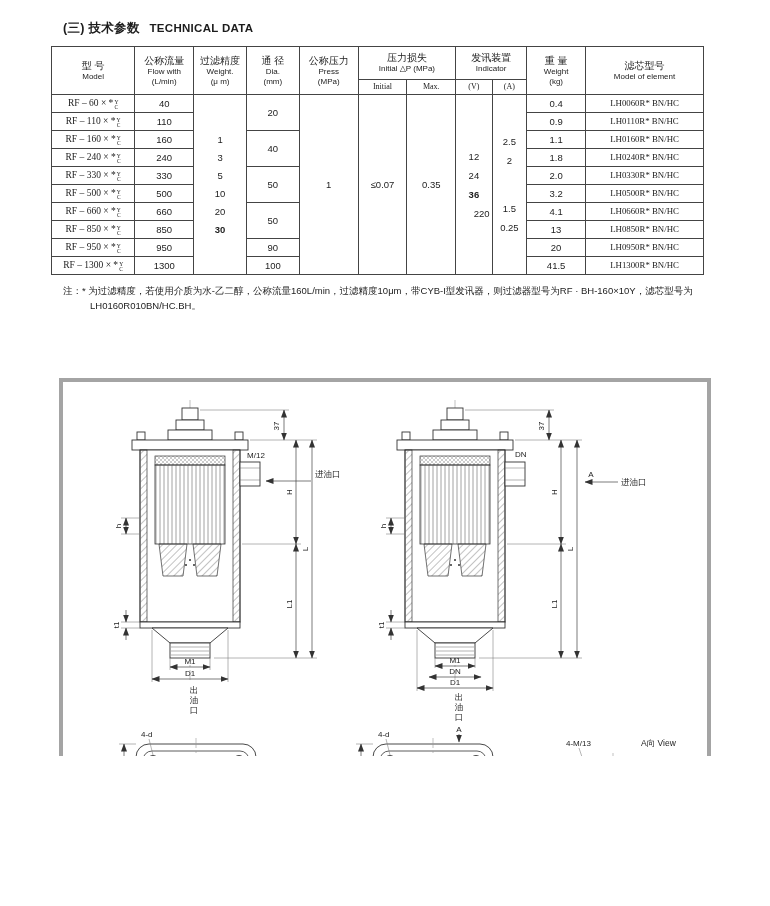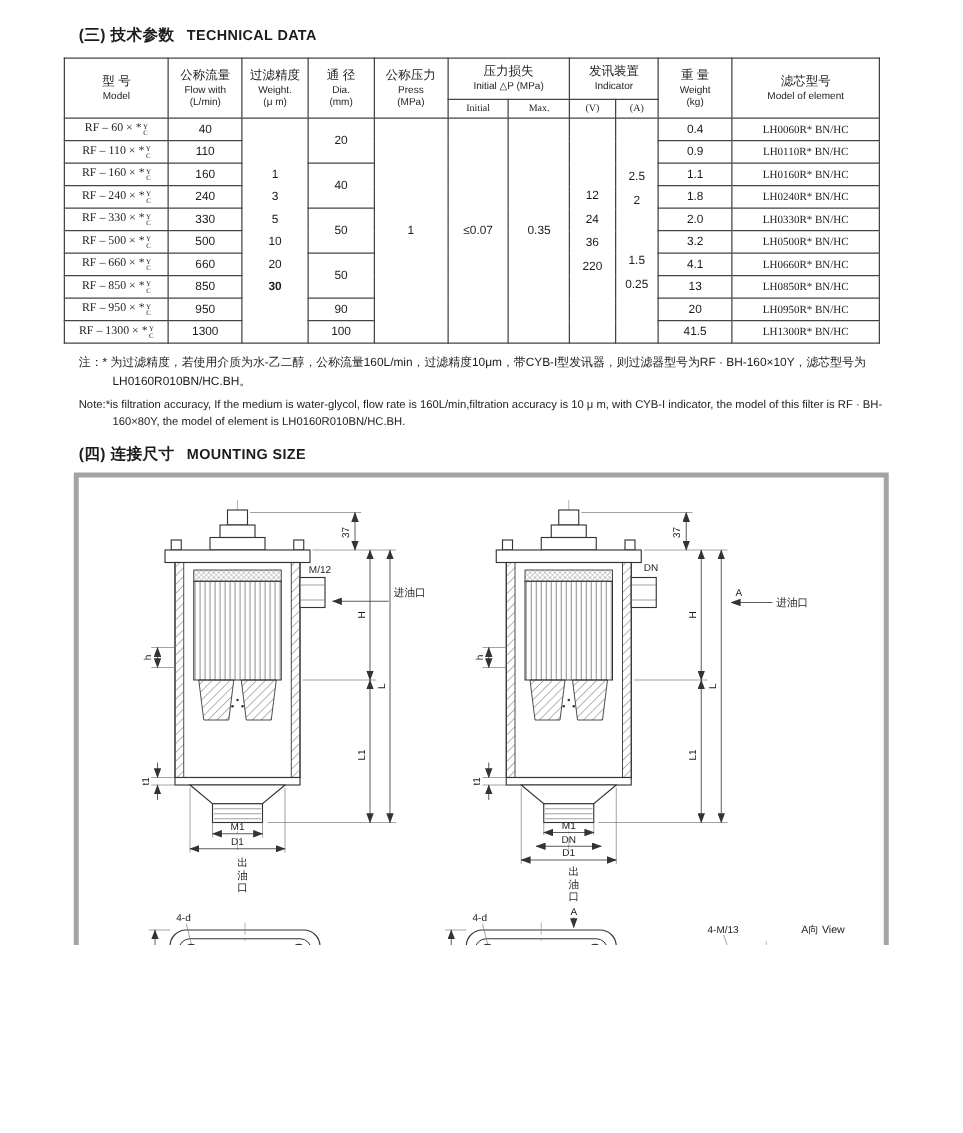--- a/index.html
+++ b/index.html
@@ -143,22 +143,22 @@
             </div>
           </td>
           <td rowspan="2">20</td>
           <td rowspan="10">1</td>
           <td rowspan="10">≤0.07</td>
           <td rowspan="10">0.35</td>
           <td rowspan="10">
             <div class="vcol">
               <span style="line-height: 19px;">12</span>
               <span style="line-height: 19px;">24</span>
-              <span style="line-height: 19px;">36</span>
-              <span style="line-height: 19px;">220</span>
+              <span style="line-height: 19px; font-weight: bold;">36</span>
+              <span style="line-height: 19px; text-align: right;">220</span>
             </div>
           </td>
           <td rowspan="10">
             <div class="vcol">
               <span style="line-height: 19px;">2.5</span>
               <span style="line-height: 19px;">2</span>
               <span style="line-height: 19px; margin-top: 29px;">1.5</span>
               <span style="line-height: 19px;">0.25</span>
             </div>
           </td>
@@ -248,26 +248,21 @@
             </span></td>
           <td>1300</td>
           <td>100</td>
           <td>41.5</td>
           <td class="tl el">LH1300R* BN/HC</td>
         </tr>
       </tbody>
     </table>
 
   <p class="note cn-note" style="top:283px">注：* 为过滤精度，若使用介质为水-乙二醇，公称流量160L/min，过滤精度10μm，带CYB-I型发讯器，则过滤器型号为RF · BH-160×10Y，滤芯型号为LH0160R010BN/HC.BH。</p>
-  <p class="note en-note" style="top:316px">Note:*is filtration accuracy, If the medium is water-glycol, flow rate is 160L/min,filtration accuracy is 10 μ m, with CYB-I indicator, the model of this filter is RF · BH-160×80Y, the model of element is LH0160R010BN/HC.BH.</p>
-
-  <div class="sec-title" style="top:355px">
-    <span class="t-cn">(四) 连接尺寸</span>
-    <span class="t-en">MOUNTING SIZE</span>
-  </div>
+
 
   <div class="panel">
     <svg width="644" height="516" viewBox="0 0 644 516">
       <defs>
         <marker id="ar" markerWidth="8" markerHeight="6" refX="7.5" refY="3" orient="auto-start-reverse" markerUnits="userSpaceOnUse">
           <path d="M0,0 L8,3 L0,6 Z" fill="#333"></path>
         </marker>
         <pattern id="hat" width="5" height="5" patternTransform="rotate(45)" patternUnits="userSpaceOnUse">
           <line x1="0" y1="0" x2="0" y2="5" stroke="#888" stroke-width="1"></line>
         </pattern>

